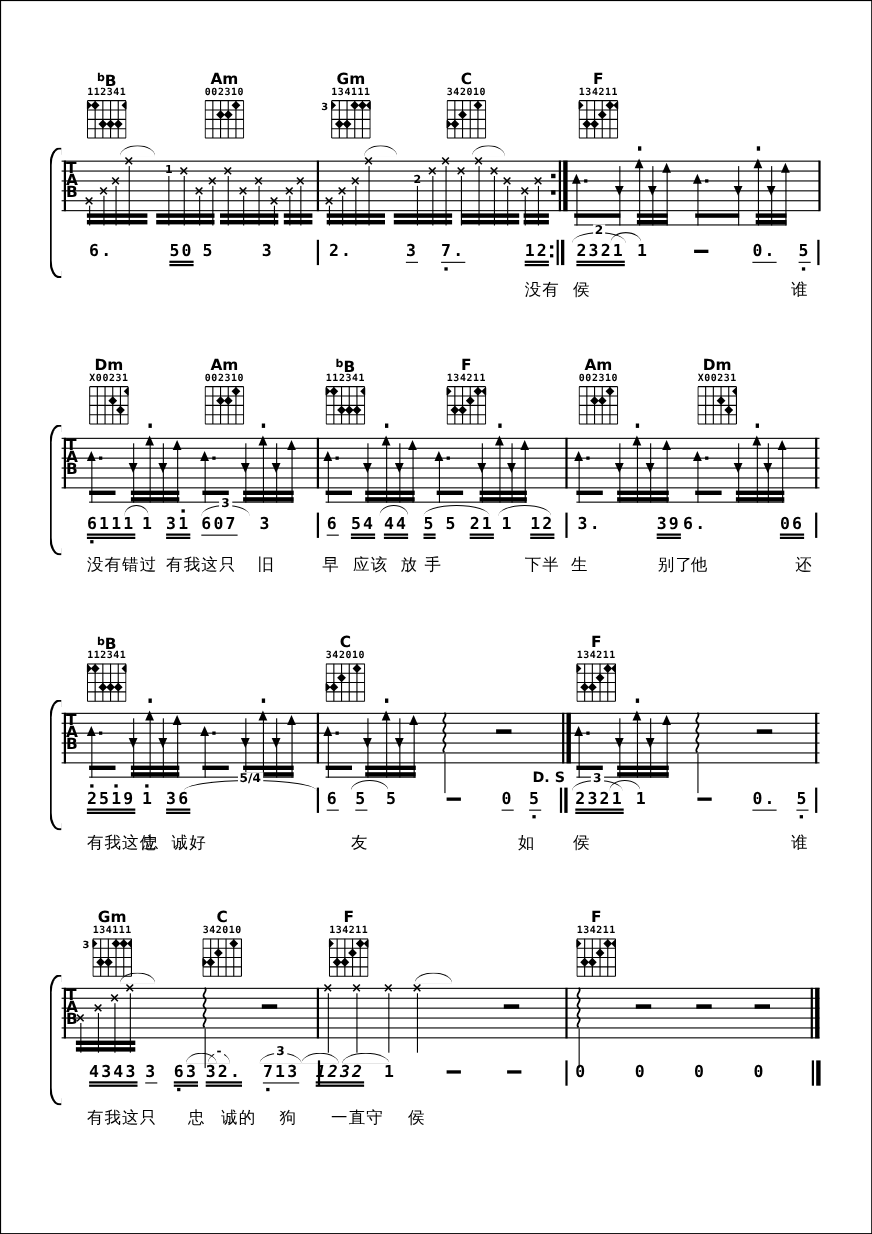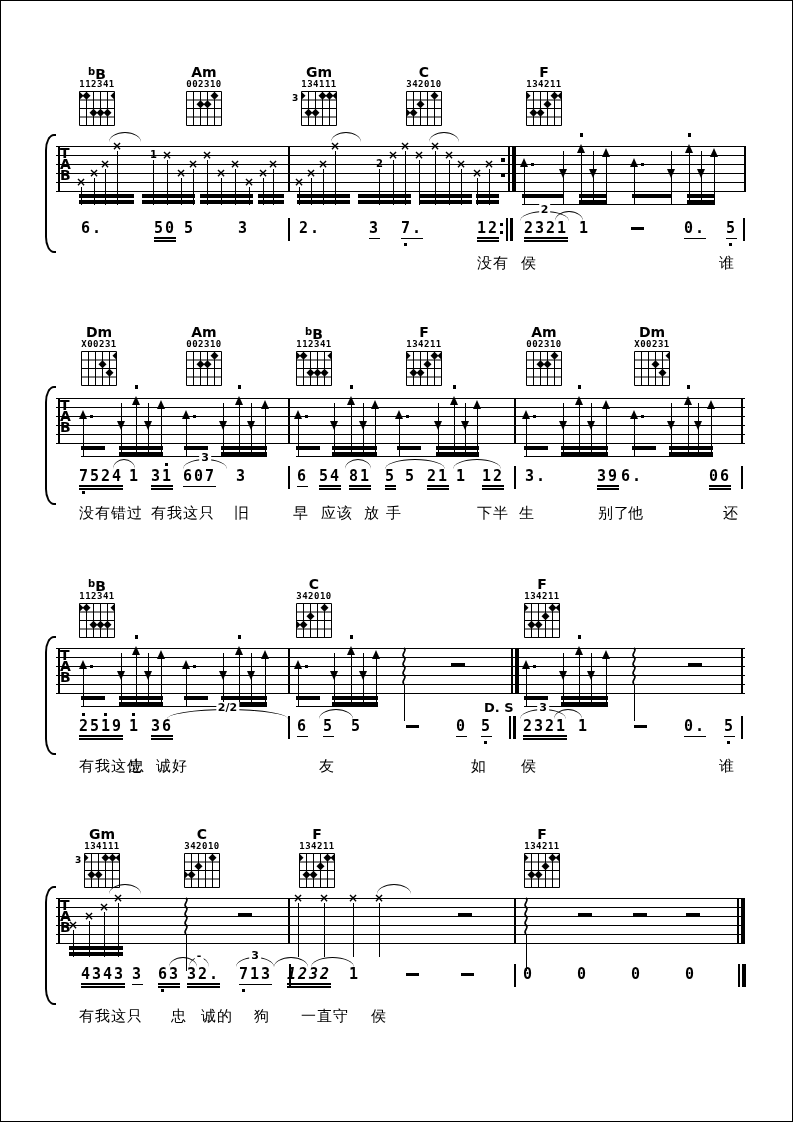--- a/index.html
+++ b/index.html
@@ -518,31 +518,31 @@
       <div class="abs blk" style="left: 435px; top: 445px; width: 43px; height: 3.5px;"></div>
       <div class="abs blk" style="left: 435px; top: 451px; width: 43px; height: 3.5px;"></div>
       <div class="abs blk" style="left: 295px; top: 455px; width: 183px; height: 1.2px;"></div>
       <div class="abs blk" style="left: 523px; top: 445px; width: 24px; height: 4px;"></div>
       <div class="abs blk" style="left: 560px; top: 445px; width: 47px; height: 3.5px;"></div>
       <div class="abs blk" style="left: 560px; top: 451px; width: 47px; height: 3.5px;"></div>
       <div class="abs blk" style="left: 631px; top: 445px; width: 24px; height: 4px;"></div>
       <div class="abs blk" style="left: 668px; top: 445px; width: 44px; height: 3.5px;"></div>
       <div class="abs blk" style="left: 668px; top: 451px; width: 44px; height: 3.5px;"></div>
       <div class="abs blk" style="left: 523px; top: 455px; width: 189px; height: 1.2px;"></div>
-      <div class="abs num u2" style="left: 78px; top: 467px;">7524</div>
+      <div class="abs num u2" style="left: 78px; top: 467px;">6111</div>
       <div class="abs blk" style="left: 81px; top: 490px; width: 2.8px; height: 2.8px;"></div>
       <div class="abs num" style="left: 128px; top: 467px;">1</div>
       <div class="abs num u2" style="left: 150px; top: 467px;">31</div>
       <div class="abs blk" style="left: 164px; top: 462px; width: 2.8px; height: 2.8px;"></div>
       <div class="abs num u1" style="left: 182px; top: 467px;">607</div>
       <div class="abs num" style="left: 235px; top: 467px;">3</div>
       <div class="abs blk" style="left: 287px; top: 465px; width: 1.5px; height: 23px;"></div>
       <div class="abs num u1" style="left: 296px; top: 467px;">6</div>
       <div class="abs num u2" style="left: 318px; top: 467px;">54</div>
-      <div class="abs num u2" style="left: 348px; top: 467px;">81</div>
+      <div class="abs num u2" style="left: 348px; top: 467px;">44</div>
       <div class="abs num u2" style="left: 384px; top: 467px;">5</div>
       <div class="abs num" style="left: 404px; top: 467px;">5</div>
       <div class="abs num u2" style="left: 426px; top: 467px;">21</div>
       <div class="abs num" style="left: 455px; top: 467px;">1</div>
       <div class="abs num u2" style="left: 481px; top: 467px;">12</div>
       <div class="abs blk" style="left: 513px; top: 465px; width: 1.5px; height: 23px;"></div>
       <div class="abs num" style="left: 524px; top: 467px;">3.</div>
       <div class="abs num u2" style="left: 596px; top: 467px;">39</div>
       <div class="abs num" style="left: 620px; top: 467px;">6.</div>
       <div class="abs num u2" style="left: 708px; top: 467px;">06</div>
@@ -740,21 +740,21 @@
       <div class="abs blk" style="left: 508px; top: 715px; width: 1.5px; height: 23px;"></div>
       <div class="abs blk" style="left: 511.5px; top: 715px; width: 3px; height: 23px;"></div>
       <div class="abs num u2" style="left: 522px; top: 717px;">2321</div>
       <div class="abs num" style="left: 577px; top: 717px;">1</div>
       <div class="abs blk" style="left: 633px; top: 724px; width: 13px; height: 2.5px;"></div>
       <div class="abs num u1" style="left: 683px; top: 717px;">0.</div>
       <div class="abs num u1" style="left: 723px; top: 717px;">5</div>
       <div class="abs blk" style="left: 726px; top: 740px; width: 2.8px; height: 2.8px;"></div>
       <div class="abs blk" style="left: 740px; top: 715px; width: 1.5px; height: 23px;"></div>
       <div class="abs arc" style="left: 166px; top: 708px; width: 121px; height: 9px;">
-        <span class="arclbl">2/2</span>
+        <span class="arclbl">5/4</span>
       </div>
       <div class="abs arc" style="left: 318px; top: 708px; width: 34px; height: 9px;"></div>
       <div class="abs arc" style="left: 519px; top: 708px; width: 46px; height: 9px;">
         <span class="arclbl">3</span>
       </div>
       <div class="abs arc" style="left: 553px; top: 708px; width: 28px; height: 9px;"></div>
       <div class="abs lbl" style="left: 483px; top: 700px;">D. S</div>
       <div class="abs lyr" style="left: 78px; top: 756px;">有我这位</div>
       <div class="abs lyr" style="left: 128px; top: 756px;">忠</div>
       <div class="abs lyr" style="left: 155px; top: 756px;">诚好</div>

